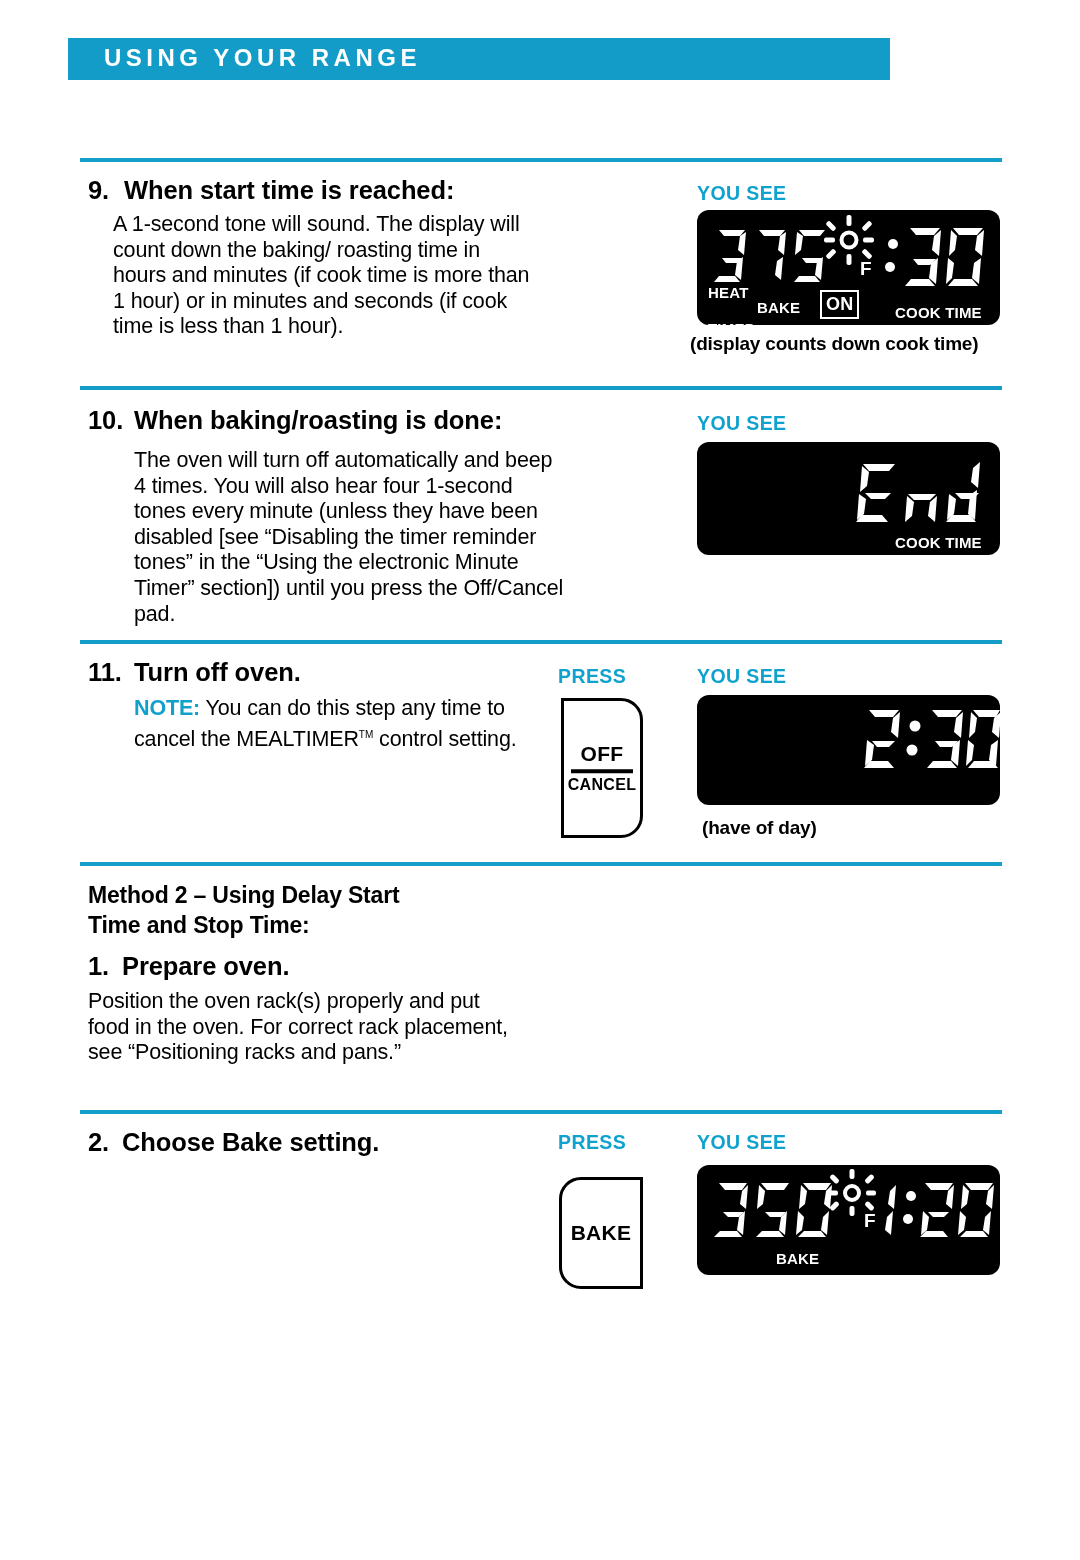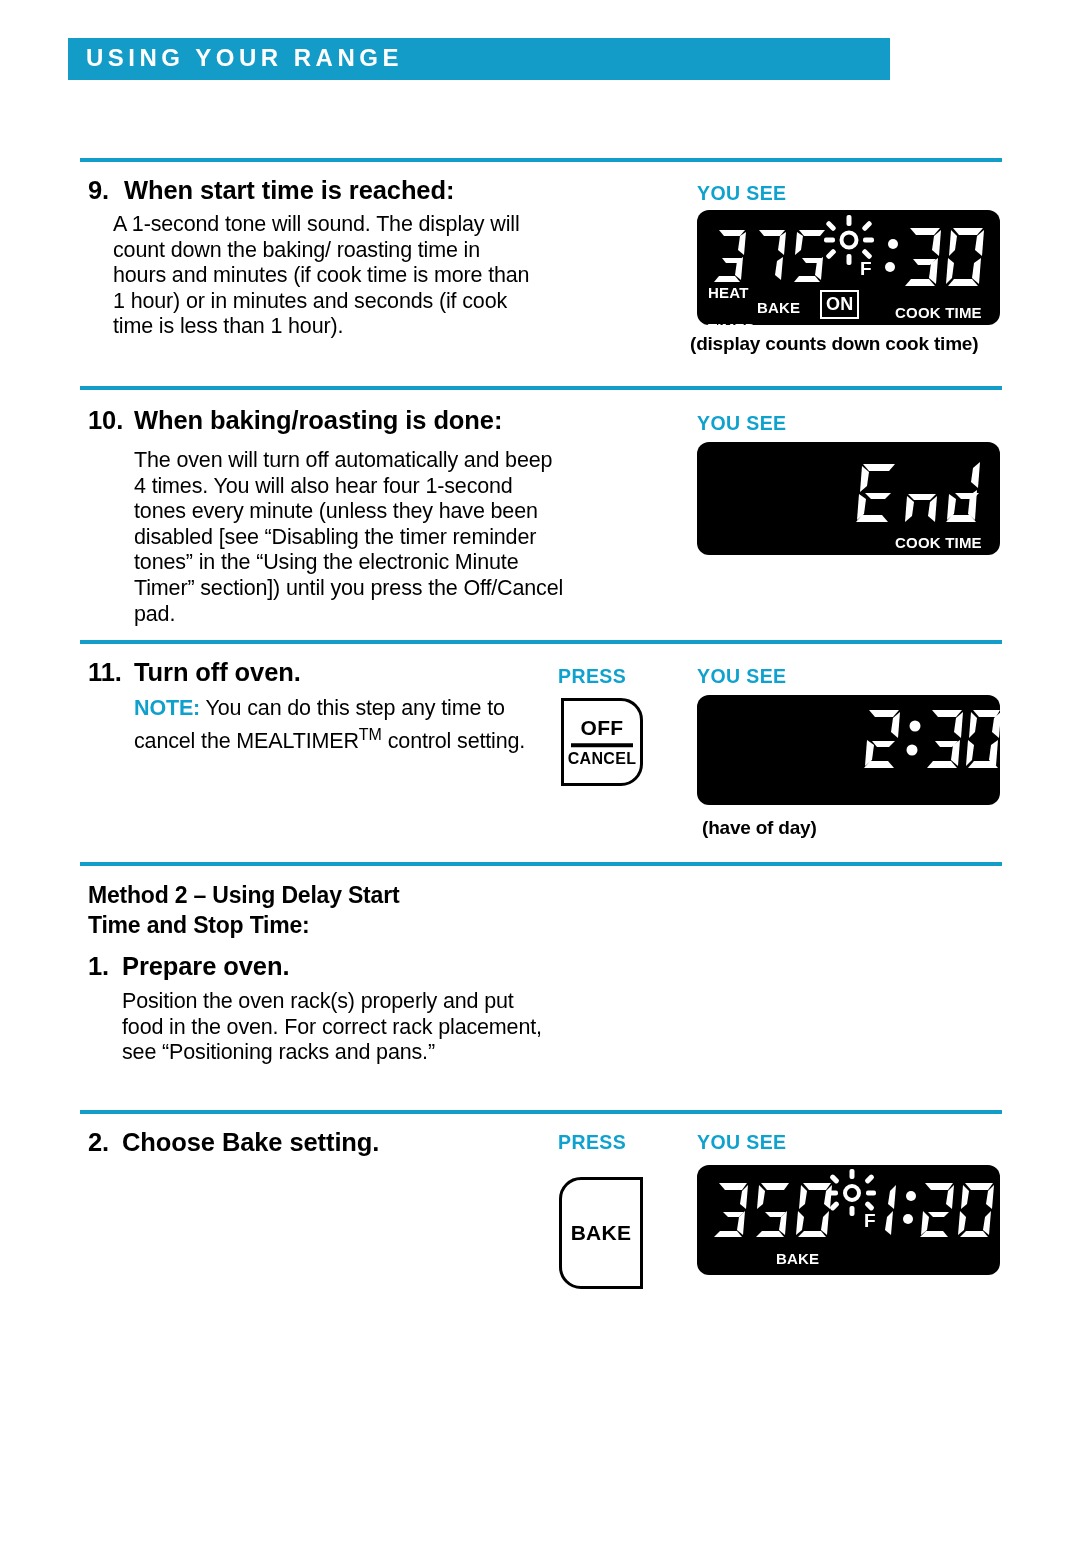--- a/index.html
+++ b/index.html
@@ -18,21 +18,21 @@
   .header-banner {
     position: absolute;
     left: 68px;
     top: 38px;
     width: 822px;
     height: 42px;
     background: #139CC8;
   }
   .header-banner .title {
     position: absolute;
-    left: 18px;
+    left: 36px;
     top: 50%;
     transform: translateY(-52%);
     color: #ffffff;
     font-size: 24px;
     font-weight: bold;
     letter-spacing: 4.5px;
   }
 
   
   .content { position: absolute; left: 0; top: 0; width: 1080px; }
@@ -61,21 +61,21 @@
     font-weight: bold;
   }
   .head-text { display: inline-block; }
 
   .body-text {
     font-size: 21.5px;
     line-height: 25.6px;
     letter-spacing: -0.15px;
   }
   .body-text .note-label { color: #0FA0CC; font-weight: bold; }
-  sup.tm { font-size: 16px; vertical-align: super; letter-spacing: 0; }
+  sup.tm { font-size: 10px; vertical-align: super; letter-spacing: 0; }
 
   .method-head {
     font-size: 23px;
     font-weight: bold;
     line-height: 30px;
     letter-spacing: -0.2px;
   }
 
   
   .col-label {
@@ -302,21 +302,21 @@
       <span class="head-text" style="margin-left:46px;">Turn off oven.</span>
     </div>
     <div class="body-text" style="margin-left:46px; margin-top:6px; width:420px;">
       <span class="note-label">NOTE:</span><span> You can do this step any time to cancel the MEALTIMER<sup class="tm">TM</sup> control setting.</span>
     </div>
   </div>
 
   <div class="col-label" style="left:558px; top:665px;">PRESS</div>
   <div class="col-label" style="left:697px; top:665px;">YOU SEE</div>
 
-  <div class="keypad round-right" style="left:561px; top:698px; width:82px; height:88px;">
+  <div class="keypad round-right" style="left:561px; top:698px; width:82px; height:140px;">
     <div class="kp-inner">
       <span class="kp-top">OFF</span>
       <div class="kp-divider"></div>
       <span class="kp-bot">CANCEL</span>
     </div>
   </div>
 
   <div class="lcd" style="left:697px; top:695px; width:303px; height:110px;">
     <svg width="303" height="110" viewBox="0 0 303 110">
       <g fill="#ffffff">
@@ -353,21 +353,21 @@
       <span>Method 2 – Using Delay Start</span><br>
       <span>Time and Stop Time:</span>
     </div>
   </div>
 
   <div class="block" style="left:88px; top:952px; width:470px;">
     <div class="step-head" style="position:relative; height:32px;">
       <span class="step-num">1.</span>
       <span class="head-text" style="margin-left:34px;">Prepare oven.</span>
     </div>
-    <div class="body-text" style="margin-left:34px; margin-top:5px; width:420px;">Position the oven rack(s) properly and put food in the oven. For correct rack placement, see “Positioning racks and pans.”</div>
+    <div class="body-text" style="margin-top:5px; width:420px;">Position the oven rack(s) properly and put food in the oven. For correct rack placement, see “Positioning racks and pans.”</div>
   </div>
 
   <div class="block" style="left:88px; top:1128px; width:470px;">
     <div class="step-head" style="position:relative; height:32px;">
       <span class="step-num">2.</span>
       <span class="head-text" style="margin-left:34px;">Choose Bake setting.</span>
     </div>
   </div>
 
   <div class="col-label" style="left:558px; top:1131px;">PRESS</div>

